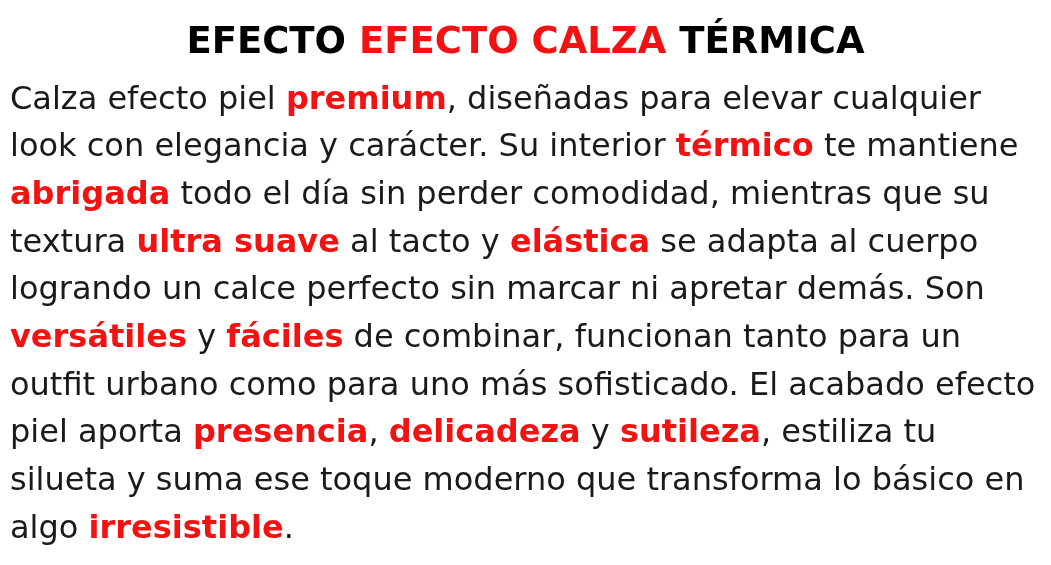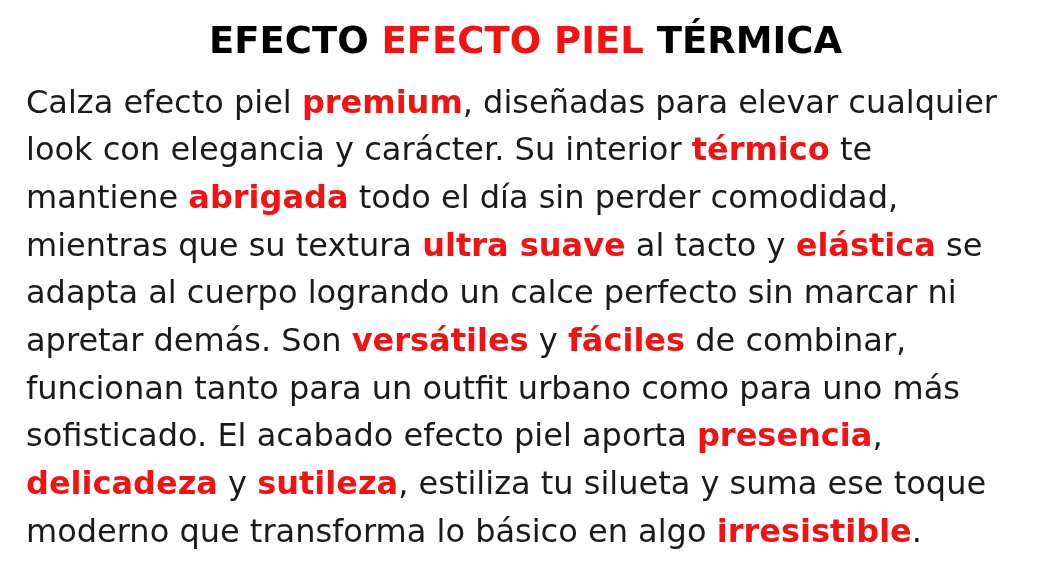--- a/index.html
+++ b/index.html
@@ -31,36 +31,36 @@
     white-space: nowrap;
   }
   .title .hl {
     color: #f21212;
   }
   .body-text {
     font-size: 32px;
     line-height: 1.49;
     color: #1a1a1a;
     text-align: left;
-    margin: 16px;
+    margin: 0;
     padding: 0 2px;
     word-spacing: 0px;
   }
   .body-text b {
     color: #f21212;
     font-weight: bold;
   }
   .seg {
     white-space: normal;
   }
 </style>
 </head>
 <body>
 
 <div class="page">
 
   <h1 class="title">
-    <span>EFECTO </span><span class="hl">EFECTO PIEL</span><span> TÉRMICA</span>
+    <span>EFECTO </span><span class="hl">EFECTO CALZA</span><span> TÉRMICA</span>
   </h1>
 
   <p class="body-text" id="paragraph"><span class="seg">Calza efecto piel </span><b class="seg">premium</b><span class="seg">, diseñadas para elevar cualquier look con elegancia y carácter. Su interior </span><b class="seg">térmico</b><span class="seg"> te mantiene </span><b class="seg">abrigada</b><span class="seg"> todo el día sin perder comodidad, mientras que su textura </span><b class="seg">ultra suave</b><span class="seg"> al tacto y </span><b class="seg">elástica</b><span class="seg"> se adapta al cuerpo logrando un calce perfecto sin marcar ni apretar demás. Son </span><b class="seg">versátiles</b><span class="seg"> y </span><b class="seg">fáciles</b><span class="seg"> de combinar, funcionan tanto para un outfit urbano como para uno más sofisticado. El acabado efecto piel aporta </span><b class="seg">presencia</b><span class="seg">, </span><b class="seg">delicadeza</b><span class="seg"> y </span><b class="seg">sutileza</b><span class="seg">, estiliza tu silueta y suma ese toque moderno que transforma lo básico en algo </span><b class="seg">irresistible</b><span class="seg">.</span></p>
 
 </div>
 
 </body></html>

